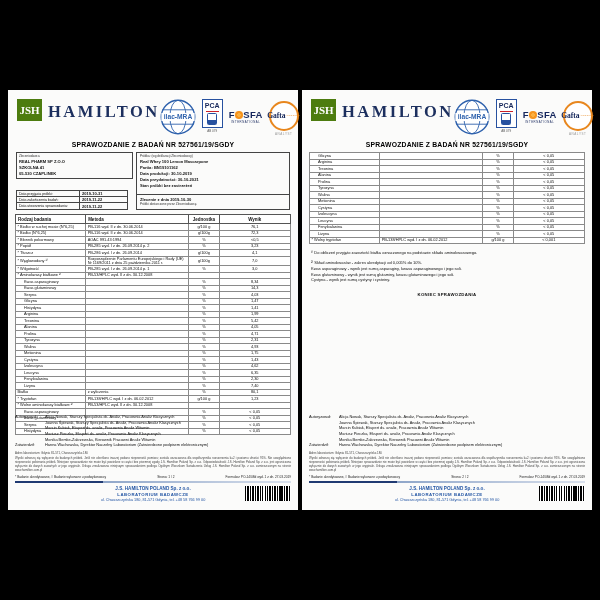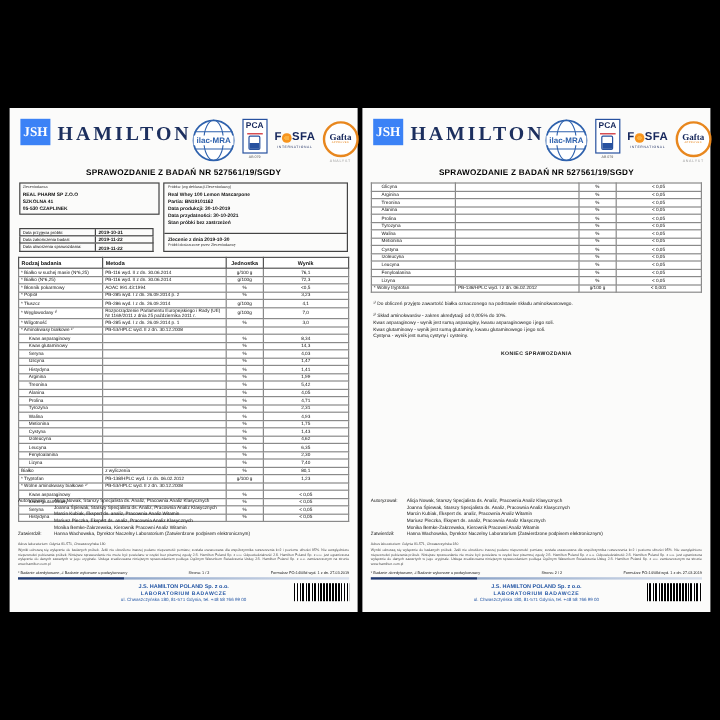--- a/index.html
+++ b/index.html
@@ -11,21 +11,21 @@
   .page{
     position:absolute;top:90px;width:290px;height:420px;background:#fbfbfa;
     color:#111;
   }
   #page1{left:8px;}
   #page2{left:302px;}
   .page-inner{position:relative;width:100%;height:100%;padding:0 7px;box-sizing:border-box;}
 
   
   .brand-row{display:flex;align-items:flex-start;padding-top:9px;height:36px;}
-  .jsh-box{width:25px;height:22px;background:#3b82f6;color:#fff;
+  .jsh-box{width:25px;height:22px;background:#4d7c0f;color:#fff;
     font-family:"Liberation Serif", serif;font-weight:bold;font-size:11px;
     display:flex;align-items:center;justify-content:center;margin-left:2px;flex-shrink:0;}
   .brand-name{font-family:"Liberation Serif", serif;font-size:16.5px;color:#1c2f5e;
     letter-spacing:2.5px;margin:3px 0 0 6px;font-weight:600;white-space:nowrap;}
   .certs{margin-left:auto;display:flex;align-items:flex-start;gap:6px;margin-right:1px;}
   .ilac-wrap{width:36px;height:36px;position:relative;}
   .ilac-wrap svg{display:block;}
   .pca-wrap{display:flex;flex-direction:column;align-items:center;margin-top:0;}
   .pca-box{width:21px;height:29px;border:1px solid #27519f;background:#fff;
     display:flex;flex-direction:column;align-items:center;box-sizing:border-box;}
@@ -35,21 +35,21 @@
     background:linear-gradient(180deg,#fff 55%, #27519f 55%);}
   .pca-sub{font-size:3px;color:#555;margin-top:2px;line-height:1;}
   .fosfa-wrap{display:flex;flex-direction:column;align-items:center;margin-top:11px;}
   .fosfa-row{display:flex;align-items:center;font-weight:bold;font-size:9.5px;
     color:#15265c;letter-spacing:0.3px;line-height:1;}
   .fosfa-sun{width:7.5px;height:7.5px;border-radius:50%;
     background:radial-gradient(circle,#fbb040 0 35%,#f7941d 35% 100%);margin:0 0.5px;}
   .fosfa-sub{font-size:2.8px;color:#15265c;letter-spacing:0.55px;margin-top:1px;line-height:1;}
   .gafta-wrap{display:flex;flex-direction:column;align-items:center;margin-top:2px;}
   .gafta-circle{width:26px;height:26px;border-radius:50%;border:2.5px solid #e8871e;
-    background:#fff;display:flex;flex-direction:column;align-items:center;justify-content:center;box-sizing:content-box;}
+    background:#fff;display:flex;flex-direction:row;align-items:center;justify-content:center;box-sizing:content-box;}
   .gafta-label{font-family:"Liberation Serif", serif;font-weight:bold;font-size:7.5px;color:#16275b;line-height:1;}
   .gafta-approved{font-size:2.2px;color:#e8871e;letter-spacing:0.3px;line-height:1.4;}
   .gafta-analyst{font-size:3px;color:#999;margin-top:1.5px;letter-spacing:0.6px;line-height:1;}
 
   
   .report-title{text-align:center;font-size:6.8px;font-weight:bold;color:#000;
     margin:6px 0 4px;letter-spacing:0.2px;}
 
   
   .info-grid{display:flex;gap:3px;height:58px;margin:0 1px 4px;}

